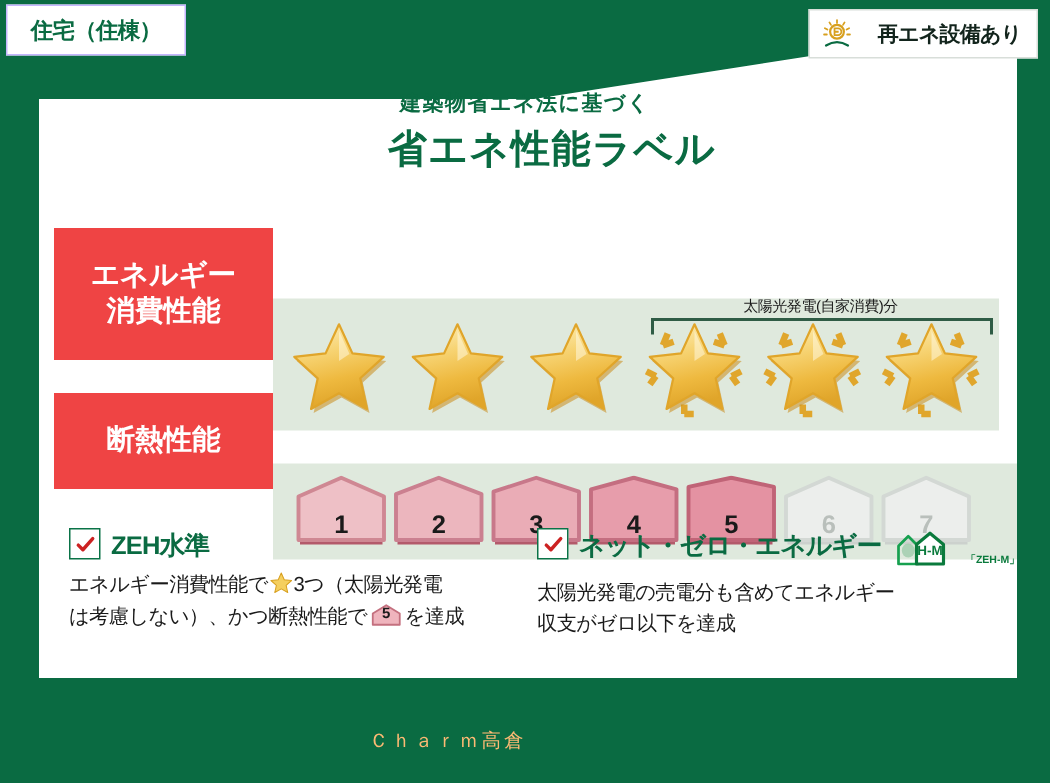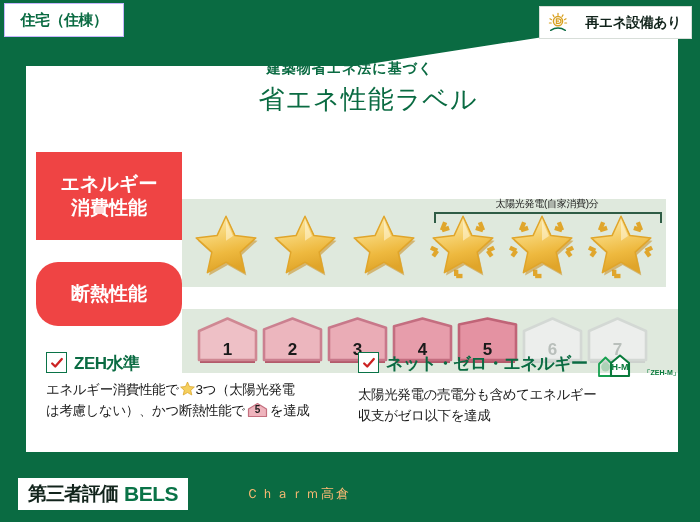--- a/index.html
+++ b/index.html
@@ -33,37 +33,37 @@
     background:#ffffff;border:1px solid #d8ded9;
     display:flex;align-items:center;gap:16px;padding:0 10px 0 7px;
     z-index:6;
   }
   .badge-saiene .txt{color:#12241c;font-size:14px;font-weight:bold;letter-spacing:-0.5px;}
   .sun-ic{width:22px;height:22px;display:block;}
 
   
   .title-wrap{position:absolute;left:0;right:0;top:60px;text-align:center;z-index:4;}
   .title-sub{color:#0a6b42;font-size:14px;font-weight:bold;letter-spacing:1px;}
-  .title-main{color:#0a6b42;font-size:26px;font-weight:normal;letter-spacing:1px;margin-top:4px;margin-left:36px;}
+  .title-main{color:#0a6b42;font-size:26px;font-weight:bold;letter-spacing:1px;margin-top:4px;margin-left:36px;}
 
   
   .row{position:absolute;display:flex;z-index:4;}
   .row-label{
     background:#ef4444;color:#ffffff;font-weight:bold;
     display:flex;flex-direction:column;align-items:center;justify-content:center;
     text-align:center;line-height:1.25;letter-spacing:0px;
   }
   .row-body{background:#dfe9dd;position:relative;display:flex;align-items:center;margin-top:47px;}
 
   #row-energy{left:36px;top:152px;}
   #row-energy .row-label{width:146px;height:88px;font-size:19px;}
   #row-energy .row-body{width:482px;height:88px;padding-left:2px;}
 
   #row-insul{left:36px;top:262px;}
-  #row-insul .row-label{width:146px;height:64px;font-size:19px;border-radius:22px;}
+  #row-insul .row-label{width:146px;height:64px;font-size:19px;}
   #row-insul .row-body{width:482px;height:64px;padding-left:14px;}
 
   
   .stars{display:flex;align-items:center;gap:0px;margin-left:2px;}
   .star-cell{position:relative;width:79px;height:84px;}
   .star-svg{position:absolute;left:5px;top:12px;width:70px;height:66px;}
 
   
   .solar-note{position:absolute;left:250px;top:-2px;width:230px;text-align:center;
     font-size:10px;color:#1b1b1b;letter-spacing:-0.3px;}
@@ -386,19 +386,15 @@
         </svg>
         <span style="font-size:7px;color:#0a7a3c;font-weight:bold;white-space:nowrap;padding-bottom:2px;">「ZEH-M」</span>
       </span>
     </div>
     <div class="check-desc">
       <span>太陽光発電の売電分も含めてエネルギー</span><br>
       <span>収支がゼロ以下を達成</span>
     </div>
   </div>
 
-  <div class="bels-box">
-    <span class="t1">第三者評価</span>
-    <span class="t2">BELS</span>
-  </div>
   <div class="bels-name">Ｃｈａｒｍ高倉</div>
 
 </div>
 
 </body></html>

